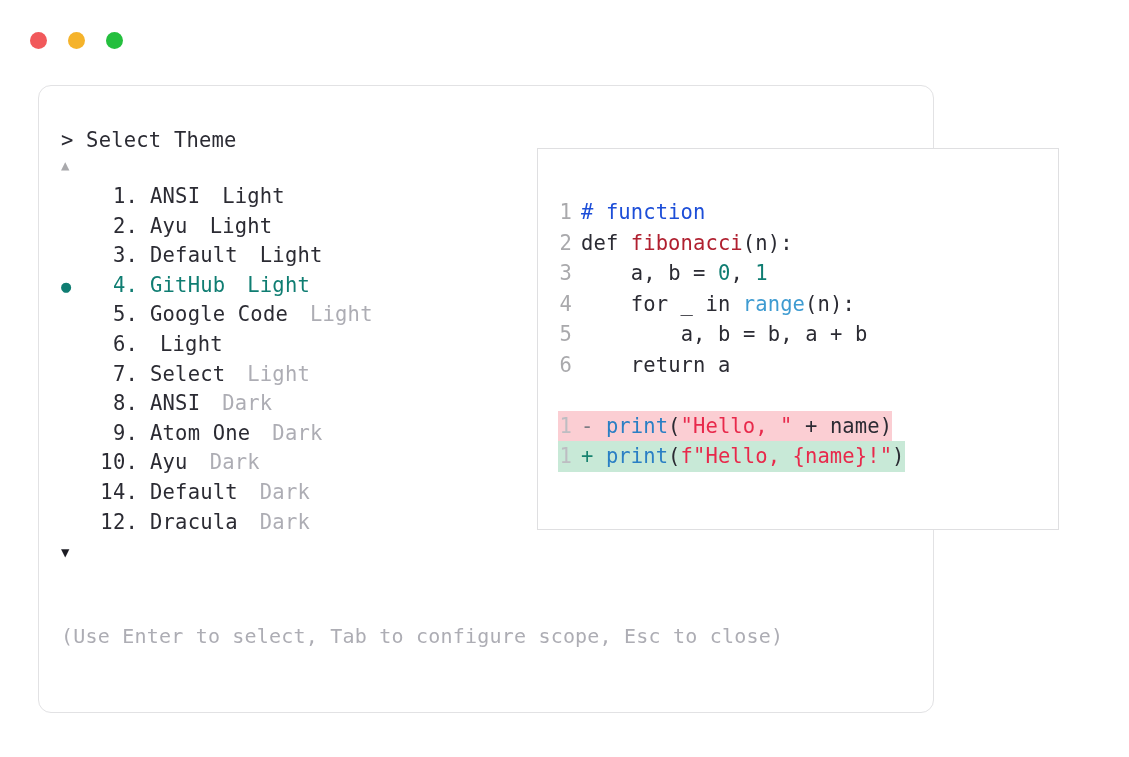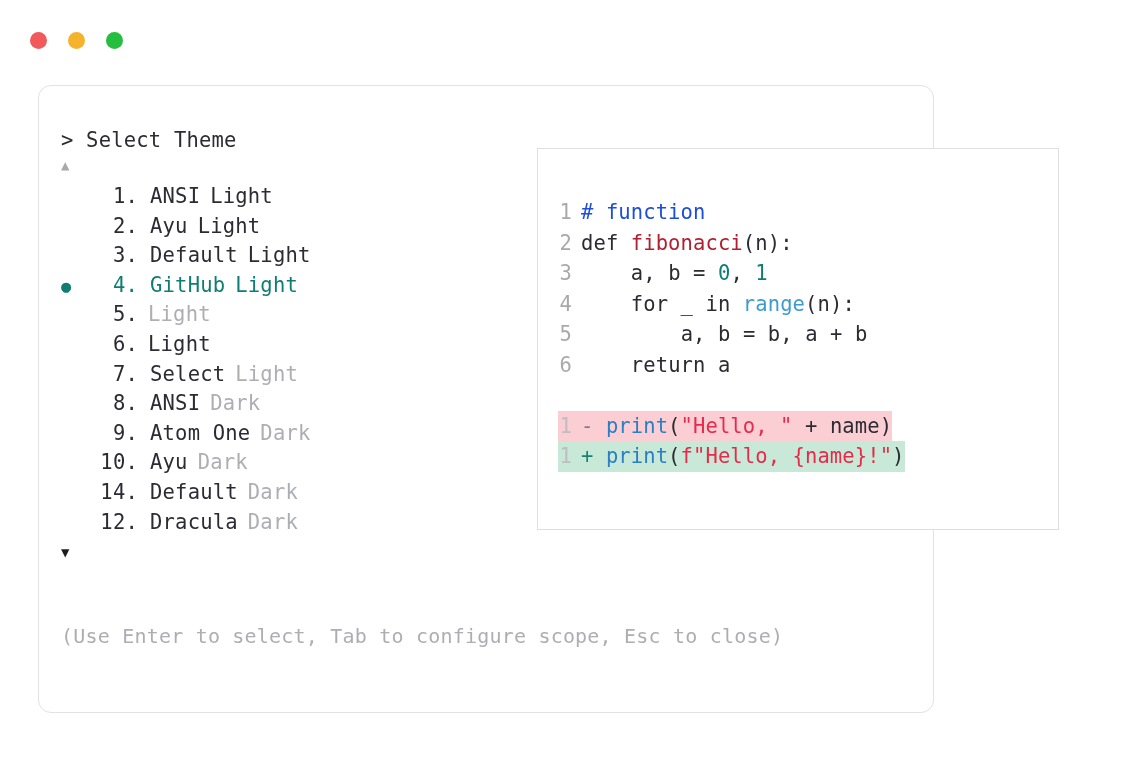--- a/index.html
+++ b/index.html
@@ -101,21 +101,21 @@
     color: #0f7d72;
     font-size: 17px;
   }
   .num-col {
     width: 47px;
     flex: 0 0 47px;
     text-align: right;
     color: #2b2b33;
   }
   .name-col { color: #2b2b33; padding-left: 12px; }
-  .suffix-col { padding-left: 10px; }
+  .suffix-col { padding-left: 10px; margin-left: 12px; }
   .suffix-strong { color: #2b2b33; }
   .suffix-muted  { color: #adadb4; }
 
   .theme-row.selected .num-col,
   .theme-row.selected .name-col,
   .theme-row.selected .suffix-col { color: #0f7d72; }
 
   .hint {
     position: absolute;
     left: 22px;
@@ -222,21 +222,21 @@
 
       <div class="prompt-header">&gt; Select Theme</div>
 
       <div class="scroll-arrow scroll-arrow-up">▲</div>
 
       <div class="theme-list" id="theme-list">
           <div class="theme-row"><span class="marker-col"></span><span class="num-col">1.</span><span class="name-col">ANSI</span><span class="suffix-col suffix-strong">Light</span></div>
           <div class="theme-row"><span class="marker-col"></span><span class="num-col">2.</span><span class="name-col">Ayu</span><span class="suffix-col suffix-strong">Light</span></div>
           <div class="theme-row"><span class="marker-col"></span><span class="num-col">3.</span><span class="name-col">Default</span><span class="suffix-col suffix-strong">Light</span></div>
           <div class="theme-row selected"><span class="marker-col">●</span><span class="num-col">4.</span><span class="name-col">GitHub</span><span class="suffix-col suffix-strong">Light</span></div>
-          <div class="theme-row"><span class="marker-col"></span><span class="num-col">5.</span><span class="suffix-col suffix-muted">Light</span></div>
+          <div class="theme-row"><span class="marker-col"></span><span class="num-col">5.</span><span class="name-col">Google Code</span><span class="suffix-col suffix-muted">Light</span></div>
           <div class="theme-row"><span class="marker-col"></span><span class="num-col">6.</span><span class="suffix-col suffix-strong">Light</span></div>
           <div class="theme-row"><span class="marker-col"></span><span class="num-col">7.</span><span class="name-col">Select</span><span class="suffix-col suffix-muted">Light</span></div>
           <div class="theme-row"><span class="marker-col"></span><span class="num-col">8.</span><span class="name-col">ANSI</span><span class="suffix-col suffix-muted">Dark</span></div>
           <div class="theme-row"><span class="marker-col"></span><span class="num-col">9.</span><span class="name-col">Atom One</span><span class="suffix-col suffix-muted">Dark</span></div>
           <div class="theme-row"><span class="marker-col"></span><span class="num-col">10.</span><span class="name-col">Ayu</span><span class="suffix-col suffix-muted">Dark</span></div>
           <div class="theme-row"><span class="marker-col"></span><span class="num-col">14.</span><span class="name-col">Default</span><span class="suffix-col suffix-muted">Dark</span></div>
           <div class="theme-row"><span class="marker-col"></span><span class="num-col">12.</span><span class="name-col">Dracula</span><span class="suffix-col suffix-muted">Dark</span></div>
         </div>
 
       <div class="scroll-arrow scroll-arrow-down">▼</div>

